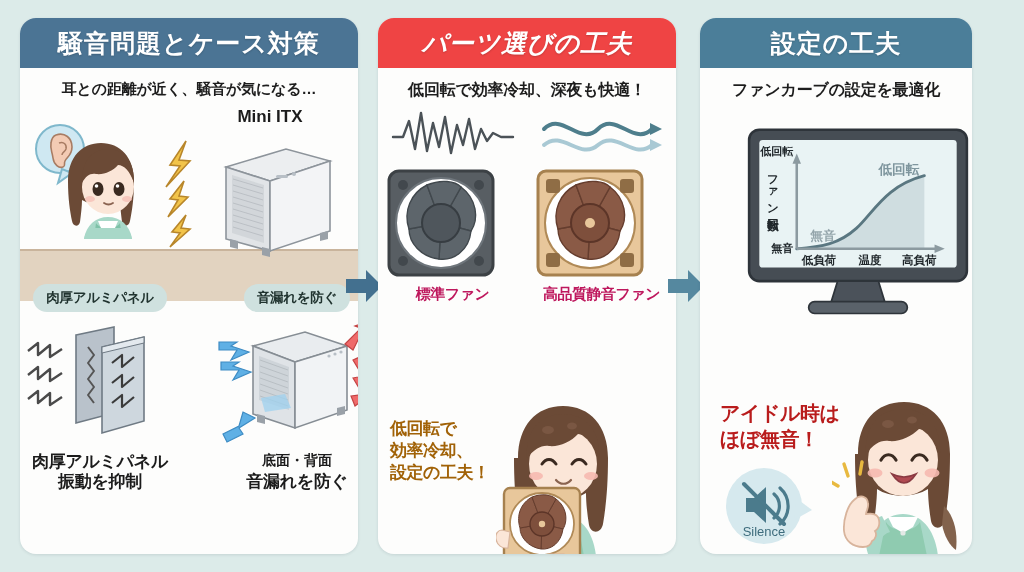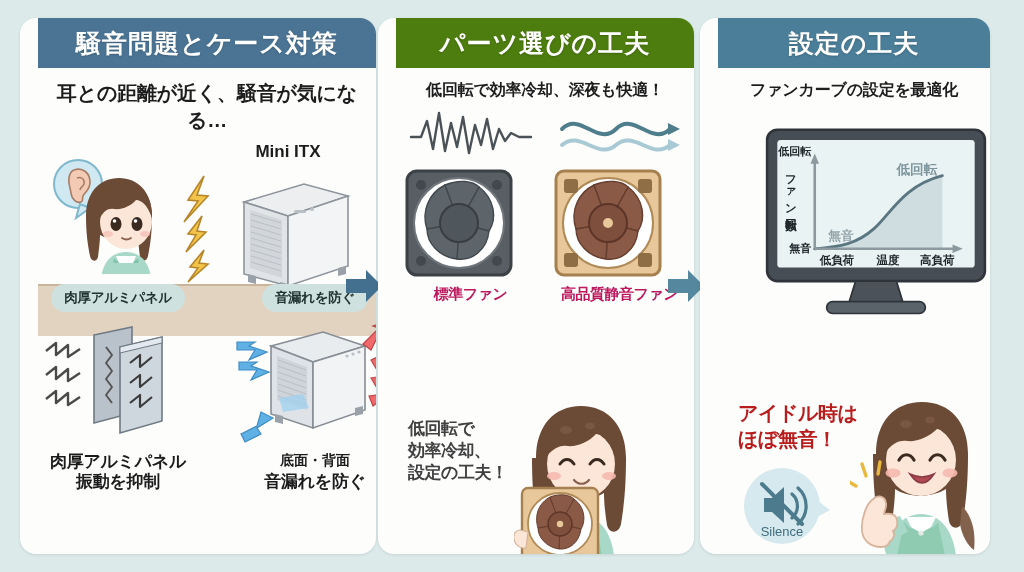--- a/index.html
+++ b/index.html
@@ -23,56 +23,55 @@
 
   
   .panel {
     position: absolute;
     top: 18px;
     height: 536px;
     background: #fdfdfc;
     border-radius: 16px;
     overflow: hidden;
     box-shadow: 0 1px 3px rgba(40,60,70,0.12);
-    padding-left: 18px;
   }
   #panel-1 { left: 20px;  width: 338px; }
   #panel-2 { left: 378px; width: 298px; }
   #panel-3 { left: 700px; width: 272px; }
 
   .panel-header {
     height: 50px;
     display: flex;
     align-items: center;
     justify-content: center;
     color: #ffffff;
     font-size: 25px;
     font-weight: bold;
     letter-spacing: 1px;
     text-shadow: 0 1px 2px rgba(0,0,0,0.18);
   }
   #panel-1 .panel-header { background: #4b7494; }
-  #panel-2 .panel-header { background: #4d7c0f; }
+  #panel-2 .panel-header { background: #ef4444; font-style: italic; }
   #panel-3 .panel-header { background: #4b7e99; }
 
   .panel-body {
     position: relative;
     height: 486px;
     padding: 0;
   }
 
   .lead {
     margin: 12px 0 0 0;
     text-align: center;
     font-size: 17px;
     font-weight: bold;
     color: #1d1d1d;
     letter-spacing: -0.2px;
   }
-  #panel-1 .lead { font-size: 20px; }
+  #panel-1 .lead { font-size: 15px; }
   #panel-2 .lead { font-size: 16px; }
   #panel-3 .lead { font-size: 16px; }
 
   
   .connector {
     position: absolute;
     top: 266px;
     width: 40px;
     height: 40px;
   }
@@ -168,21 +167,21 @@
   .p2-bottom {
     position: absolute;
     left: 0; top: 300px;
     width: 298px; height: 186px;
   }
   .p2-bottom-text {
     position: absolute;
     left: 12px; top: 38px;
     font-size: 17px;
     font-weight: bold;
-    color: #404040;
+    color: #a16207;
     line-height: 1.3;
     letter-spacing: -0.5px;
   }
   .girl-2 { position: absolute; left: 118px; top: 4px; }
 
   
   .monitor-wrap {
     display: flex;
     justify-content: center;
     margin-top: 8px;

